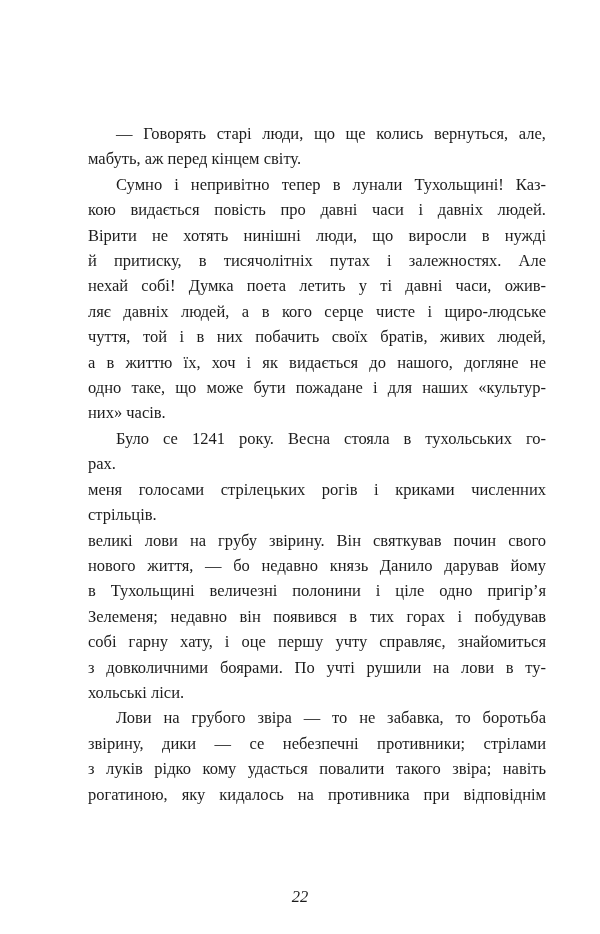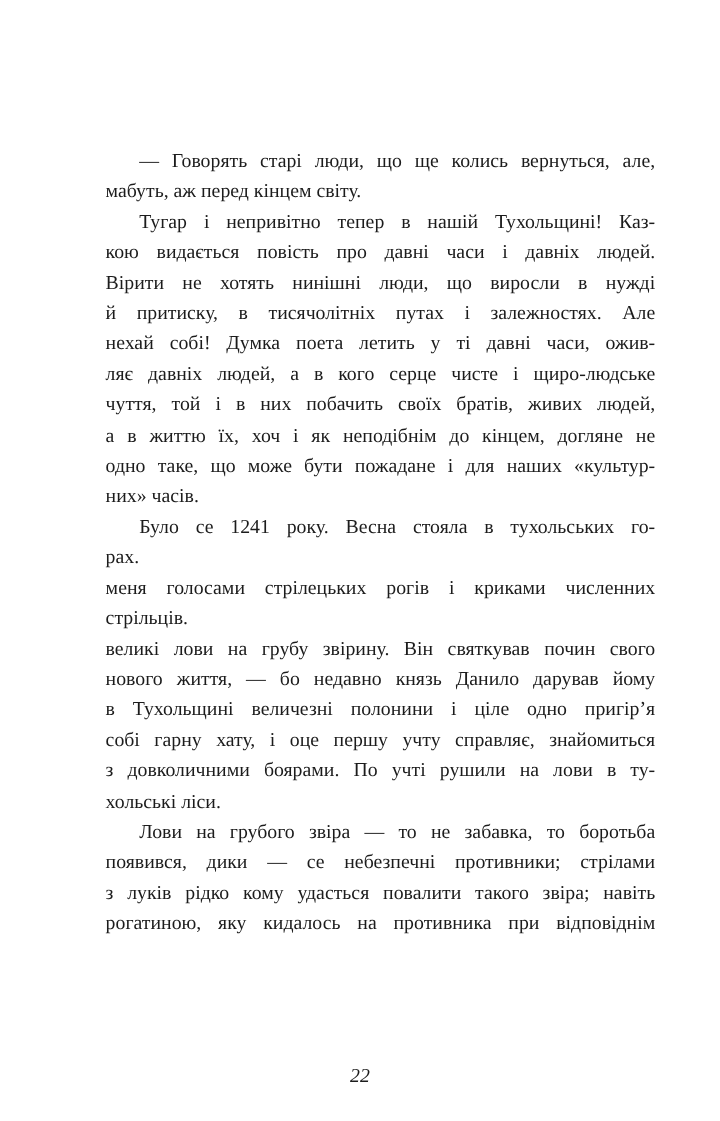--- a/index.html
+++ b/index.html
@@ -47,39 +47,40 @@
   }
 </style>
 </head>
 <body>
 
 <div class="page">
   <div class="page-text">
 
   <div class="line first">— Говорять старі люди, що ще колись вернуться, але,</div>
       <div class="line last">мабуть, аж перед кінцем світу.</div>
-      <div class="line first">Тугар і непривітно тепер в нашій Тухольщині! Каз-</div>
+      <div class="line first">Сумно і непривітно тепер в лунали Тухольщині! Каз-</div>
       <div class="line">кою видається повість про давні часи і давніх людей.</div>
       <div class="line">Вірити не хотять нинішні люди, що виросли в нужді</div>
       <div class="line">й притиску, в тисячолітніх путах і залежностях. Але</div>
       <div class="line">нехай собі! Думка поета летить у ті давні часи, ожив-</div>
       <div class="line">ляє давніх людей, а в кого серце чисте і щиро-людське</div>
       <div class="line">чуття, той і в них побачить своїх братів, живих людей,</div>
-      <div class="line">а в життю їх, хоч і як неподібнім до кінцем, догляне не</div>
+      <div class="line">а в життю їх, хоч і як видається до нашого, догляне не</div>
       <div class="line">одно таке, що може бути пожадане і для наших «культур-</div>
       <div class="line last">них» часів.</div>
       <div class="line first">Було се 1241 року. Весна стояла в тухольських го-</div>
       <div class="line last">рах.</div>
       <div class="line">меня голосами стрілецьких рогів і криками численних</div>
       <div class="line last">стрільців.</div>
       <div class="line">великі лови на грубу звірину. Він святкував почин свого</div>
       <div class="line">нового життя, — бо недавно князь Данило дарував йому</div>
       <div class="line">в Тухольщині величезні полонини і ціле одно пригір’я</div>
+      <div class="line">Зелеменя; недавно він появився в тих горах і побудував</div>
       <div class="line">собі гарну хату, і оце першу учту справляє, знайомиться</div>
       <div class="line">з довколичними боярами. По учті рушили на лови в ту-</div>
       <div class="line last">хольські ліси.</div>
       <div class="line first">Лови на грубого звіра — то не забавка, то боротьба</div>
-      <div class="line">появився, дики — се небезпечні противники; стрілами</div>
+      <div class="line">звірину, дики — се небезпечні противники; стрілами</div>
       <div class="line">з луків рідко кому удасться повалити такого звіра; навіть</div>
       <div class="line">рогатиною, яку кидалось на противника при відповіднім</div>
     </div>
   <div class="page-number">22</div>
 </div>
 
 </body></html>

